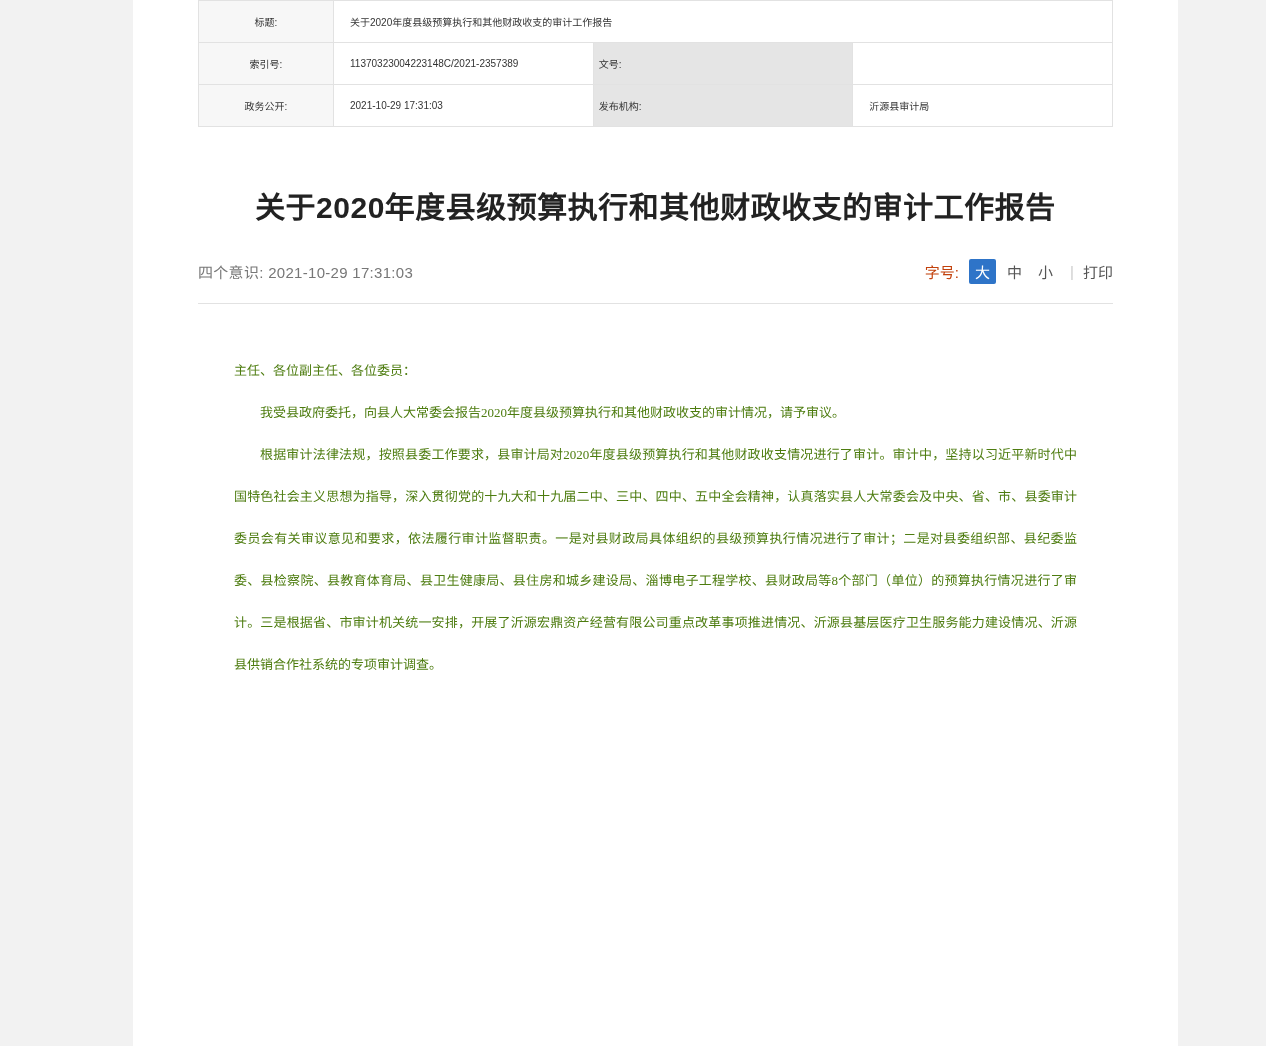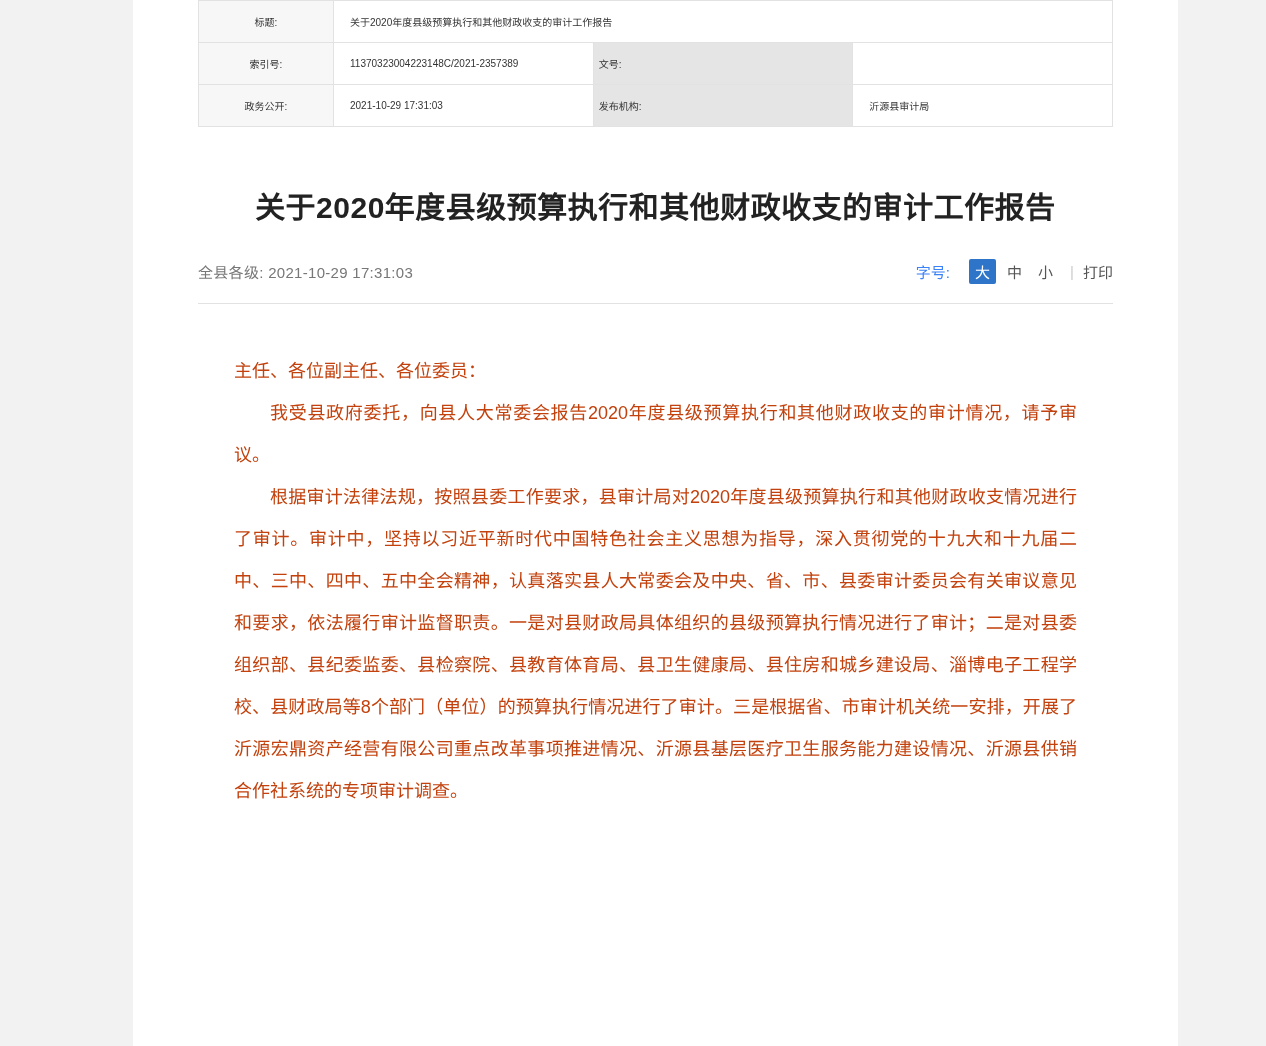--- a/index.html
+++ b/index.html
@@ -98,22 +98,22 @@
     color: #777777;
     letter-spacing: 0.3px;
   }
   .font-tools {
     display: flex;
     align-items: center;
     font-size: 15px;
     color: #555555;
   }
   .font-tools .fs-label {
-    margin-right: 16px;
-    color: #3b82f6;
+    margin-right: 7px;
+    color: #c2410c;
   }
   .fs-btn {
     display: inline-block;
     min-width: 14px;
     padding: 1px 5px;
     margin: 0 3px;
     color: #555555;
     cursor: pointer;
   }
   .fs-btn.active {
@@ -129,23 +129,23 @@
   .print-link {
     color: #555555;
     text-decoration: none;
     cursor: pointer;
   }
 
   
   .article-body {
     margin-top: 46px;
     padding: 0 36px;
-    font-family: Liberation Sans, sans-serif;
-    font-size: 18px;
-    color: #c2410c;
+    font-family: Liberation Serif, serif;
+    font-size: 13px;
+    color: #4d7c0f;
     line-height: 42px;
     text-align: justify;
   }
   .article-body p {
     margin: 0 0 0 0;
     text-indent: 2em;
   }
   .article-body p.noindent {
     text-indent: 0;
   }
@@ -175,21 +175,21 @@
         <td class="label-wide">发布机构:</td>
         <td class="value">沂源县审计局</td>
       </tr>
     </tbody>
       </table>
 
     <h1 class="article-title">关于2020年度县级预算执行和其他财政收支的审计工作报告</h1>
 
     <div class="pub-bar">
       <div class="pub-date">
-        <span>全县各级:</span>
+        <span>四个意识:</span>
         <span>2021-10-29 17:31:03</span>
       </div>
       <div class="font-tools">
         <span class="fs-label">字号:</span>
         <span class="fs-btn active">大</span>
         <span class="fs-btn">中</span>
         <span class="fs-btn">小</span>
         <span class="divider-bar">|</span>
         <a class="print-link" href="#">打印</a>
       </div>

